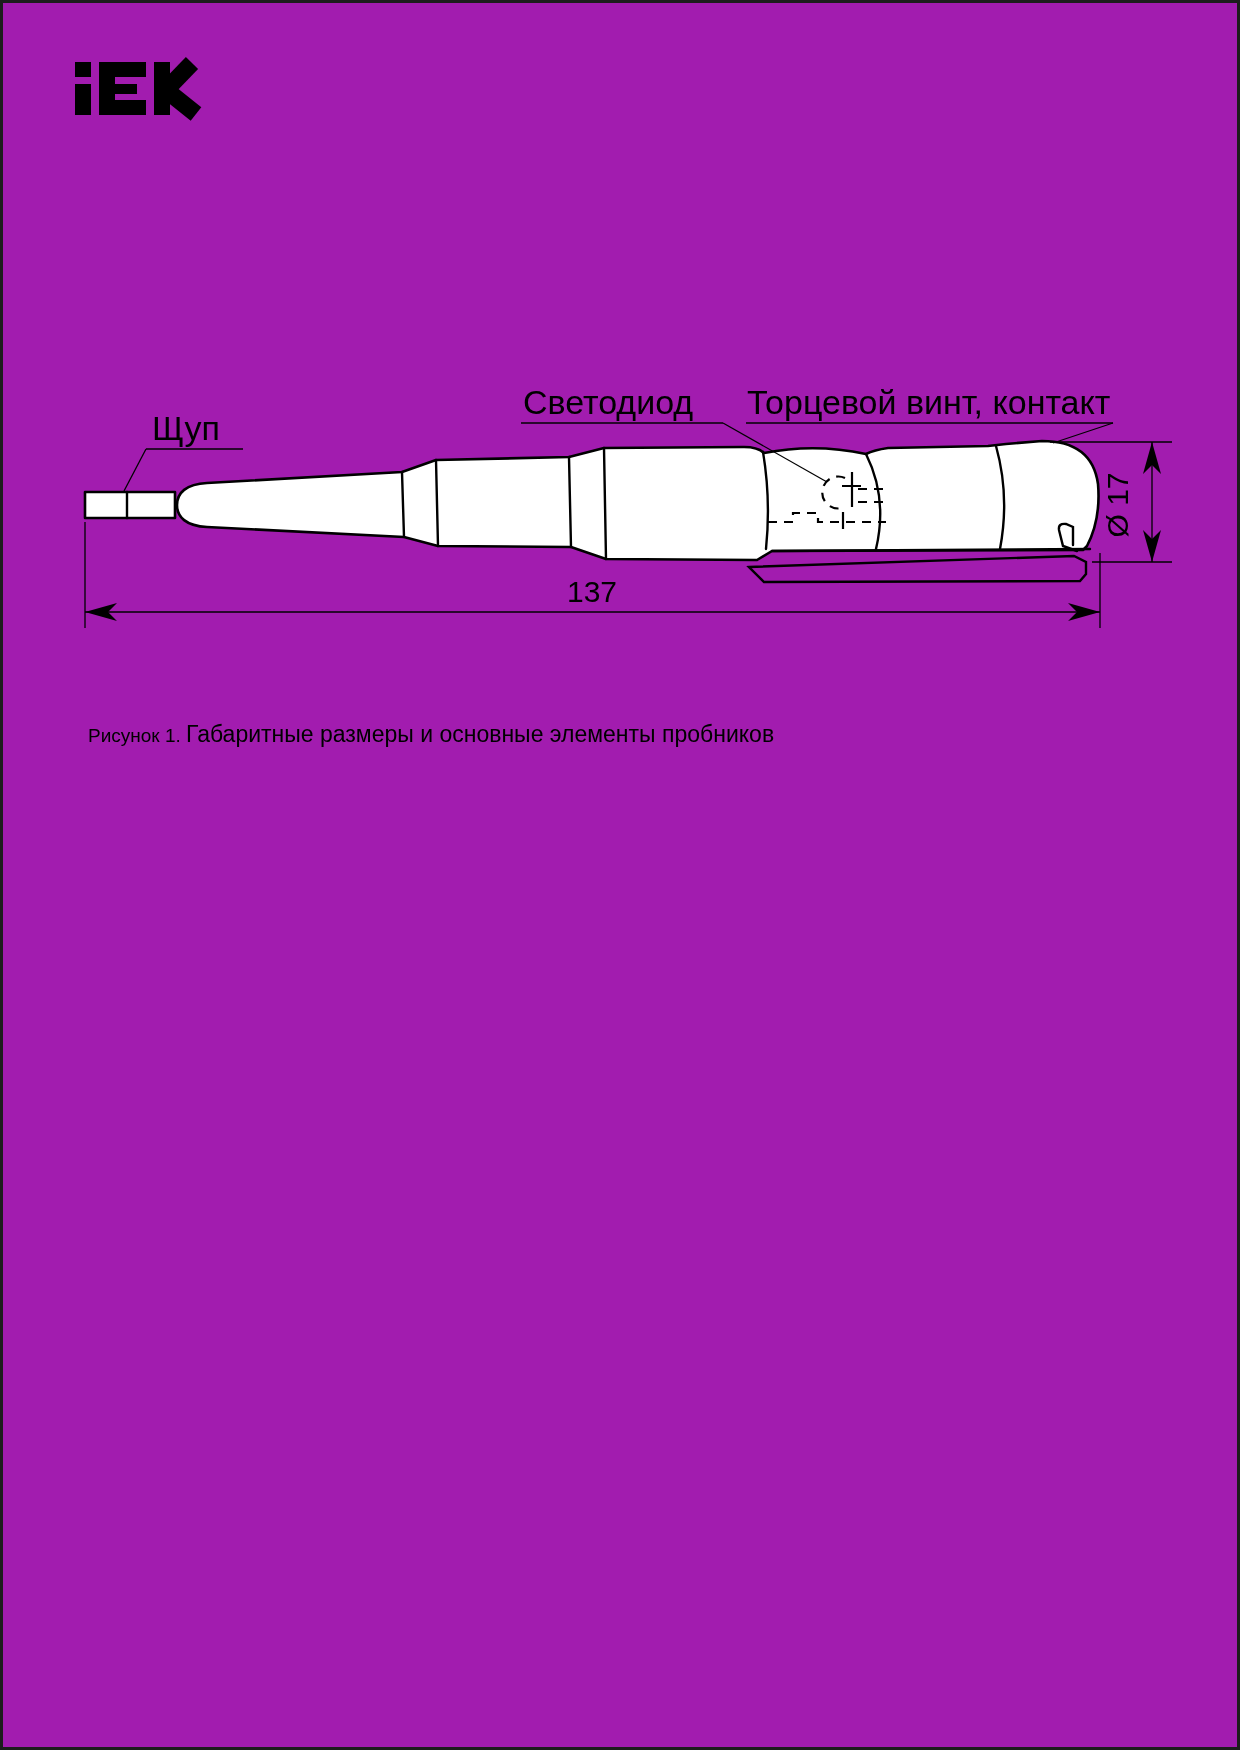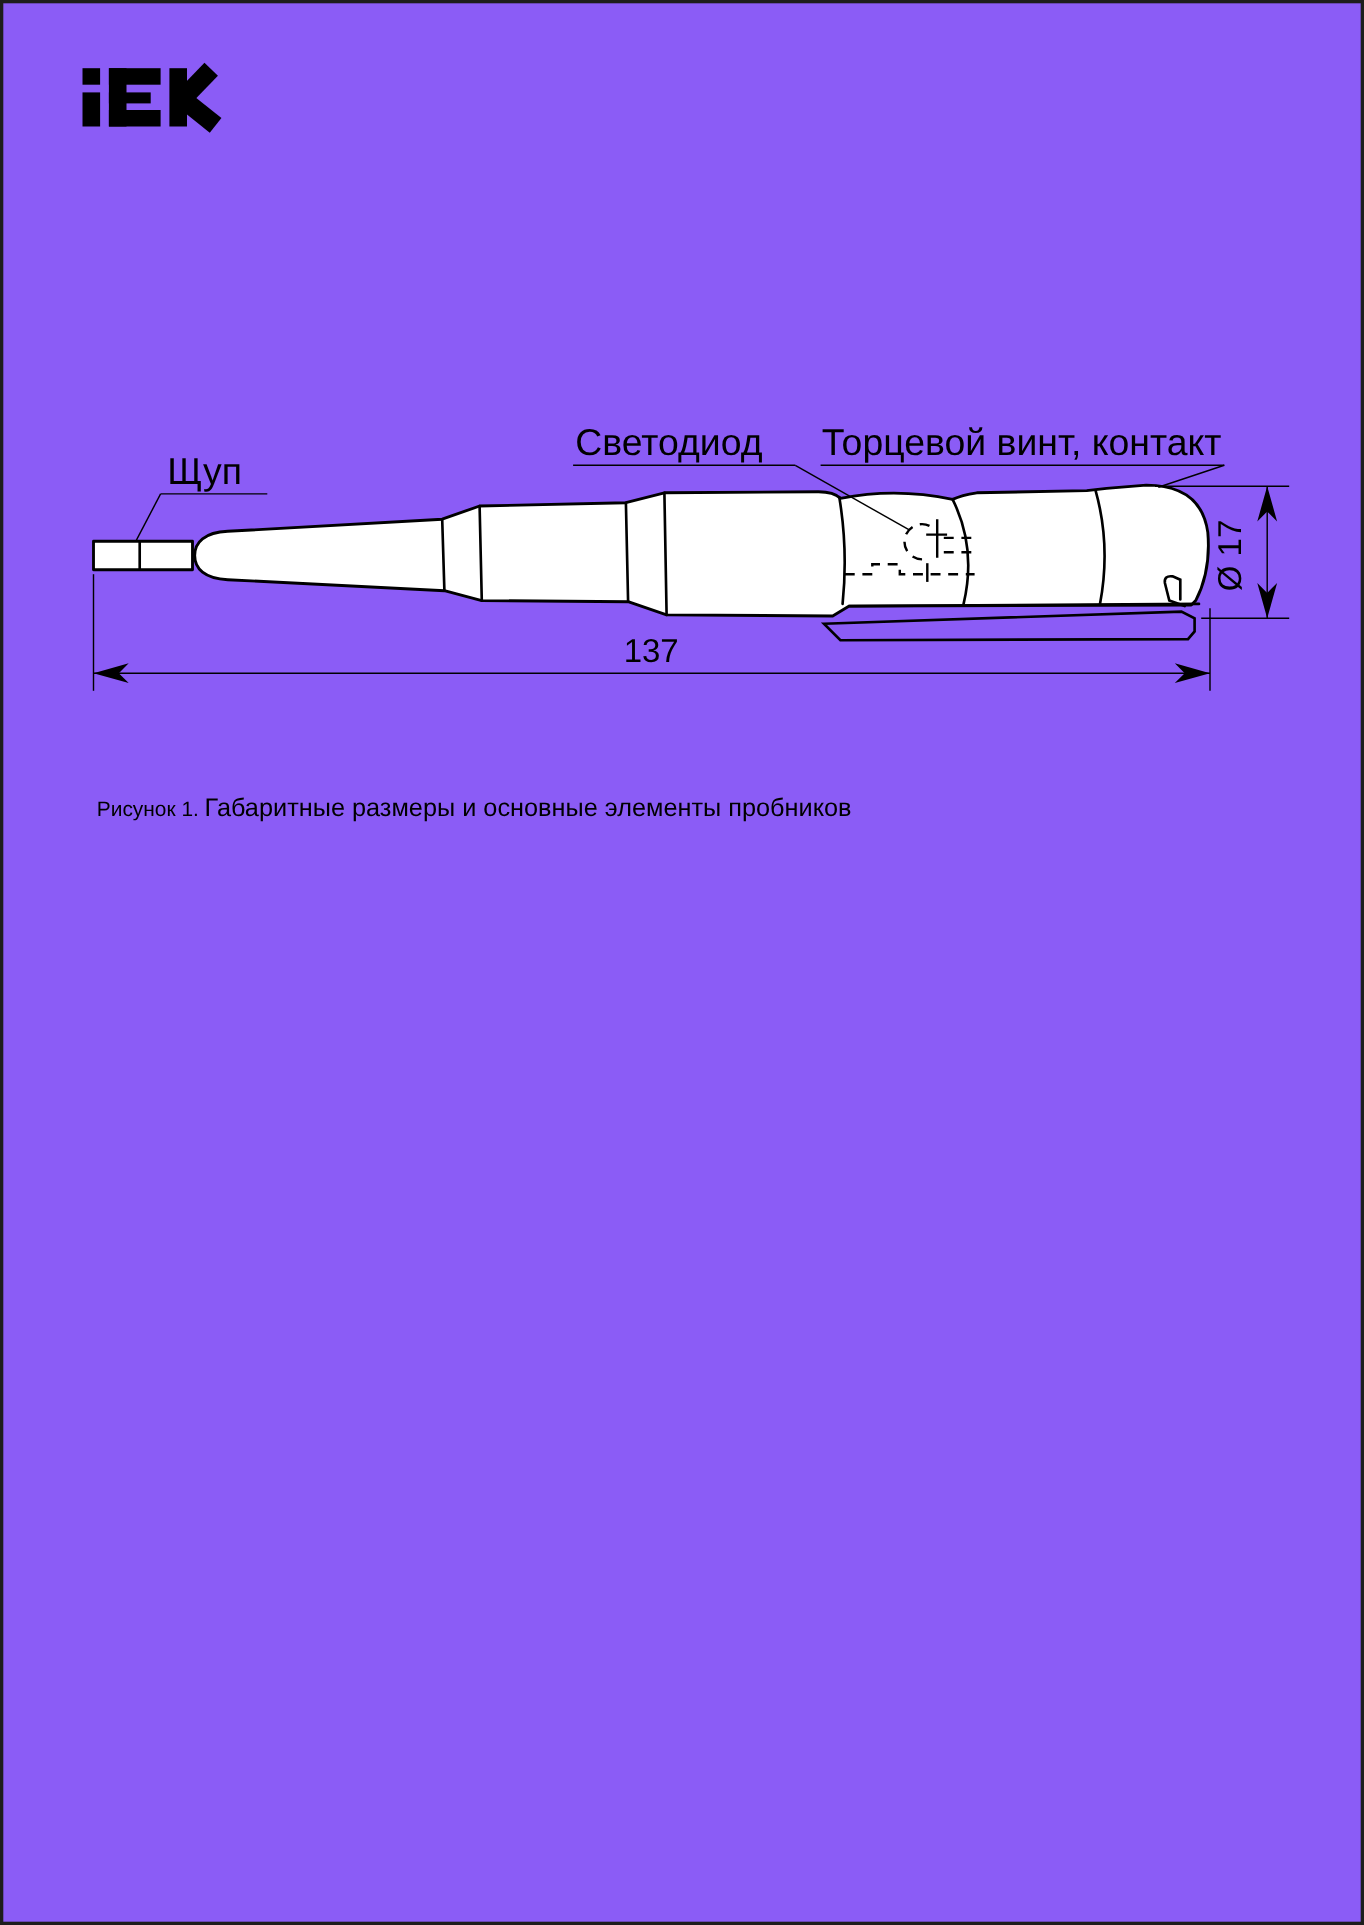--- a/index.html
+++ b/index.html
@@ -1,20 +1,20 @@
 <!DOCTYPE html>
 <html><head>
 <meta charset="utf-8">
 <style>
   html, body { margin: 0; padding: 0; background: #ffffff; }
   .page {
     position: relative;
     width: 1240px;
     height: 1750px;
-    background: #8b5cf6;
+    background: #a21caf;
     overflow: hidden;
   }
   svg { display: block; }
   text {
     font-family: "Liberation Sans", "DejaVu Sans", sans-serif;
     fill: #000000;
   }
   .label-text   { font-size: 34px; }
   .dim-text     { font-size: 30px; }
   .caption-pre  { font-size: 19px; }

